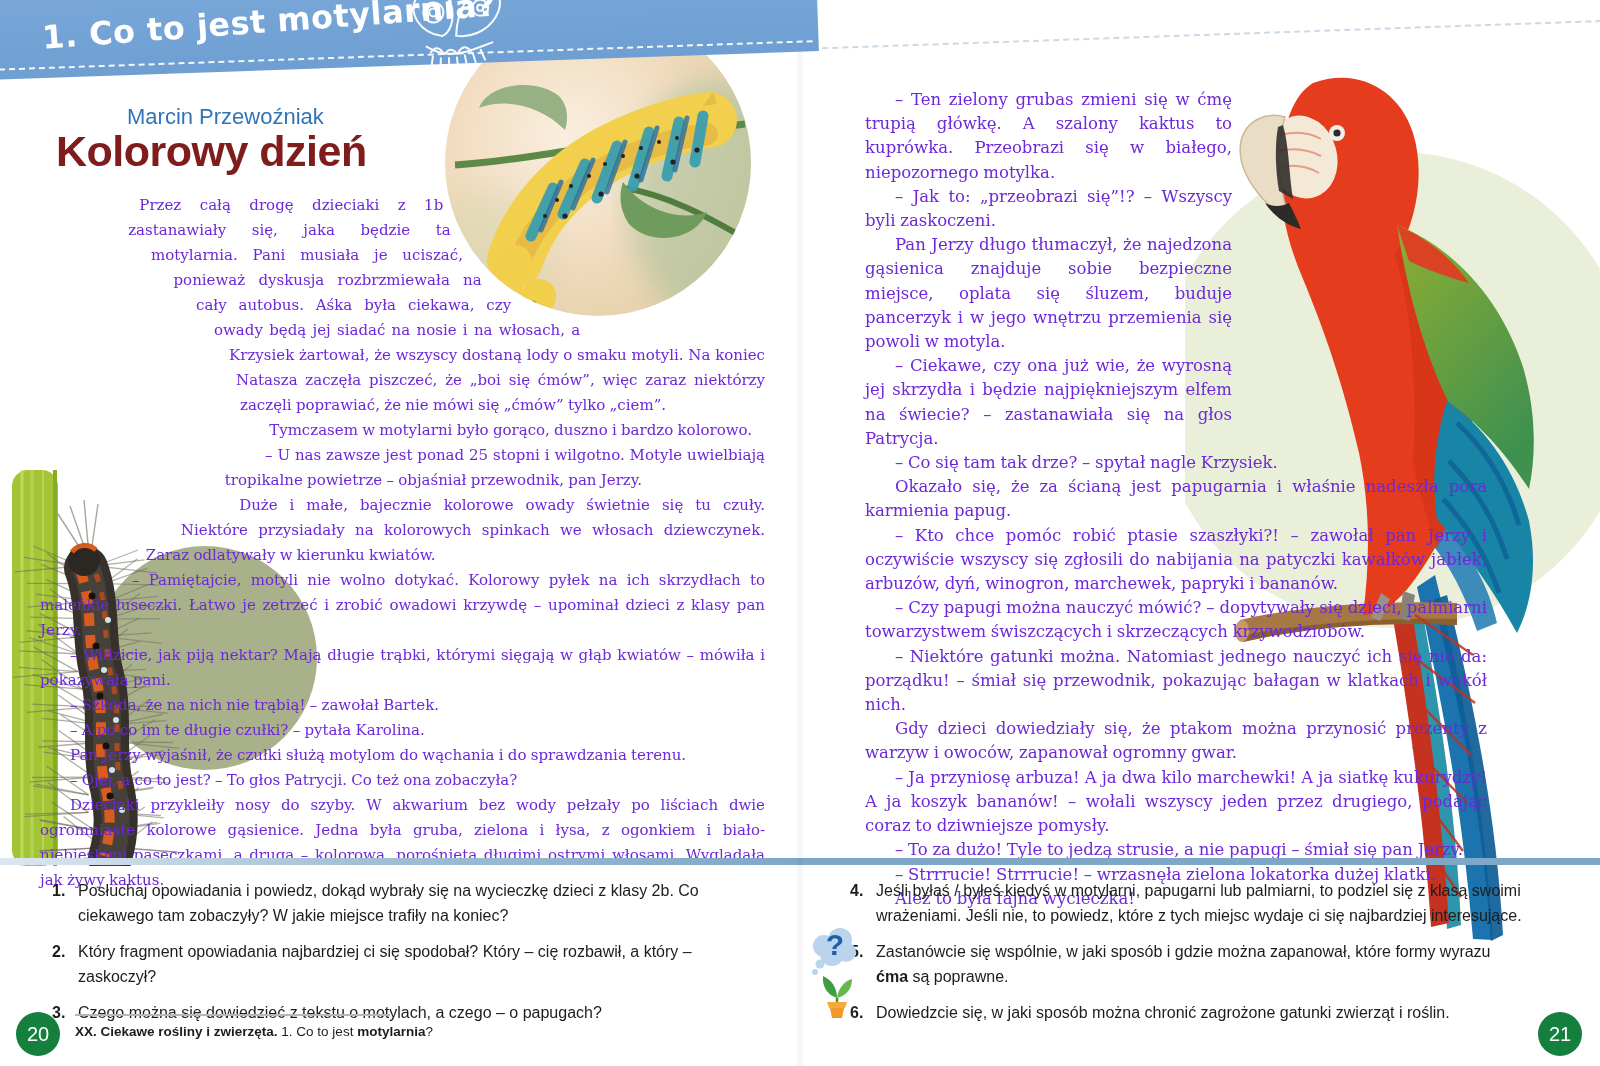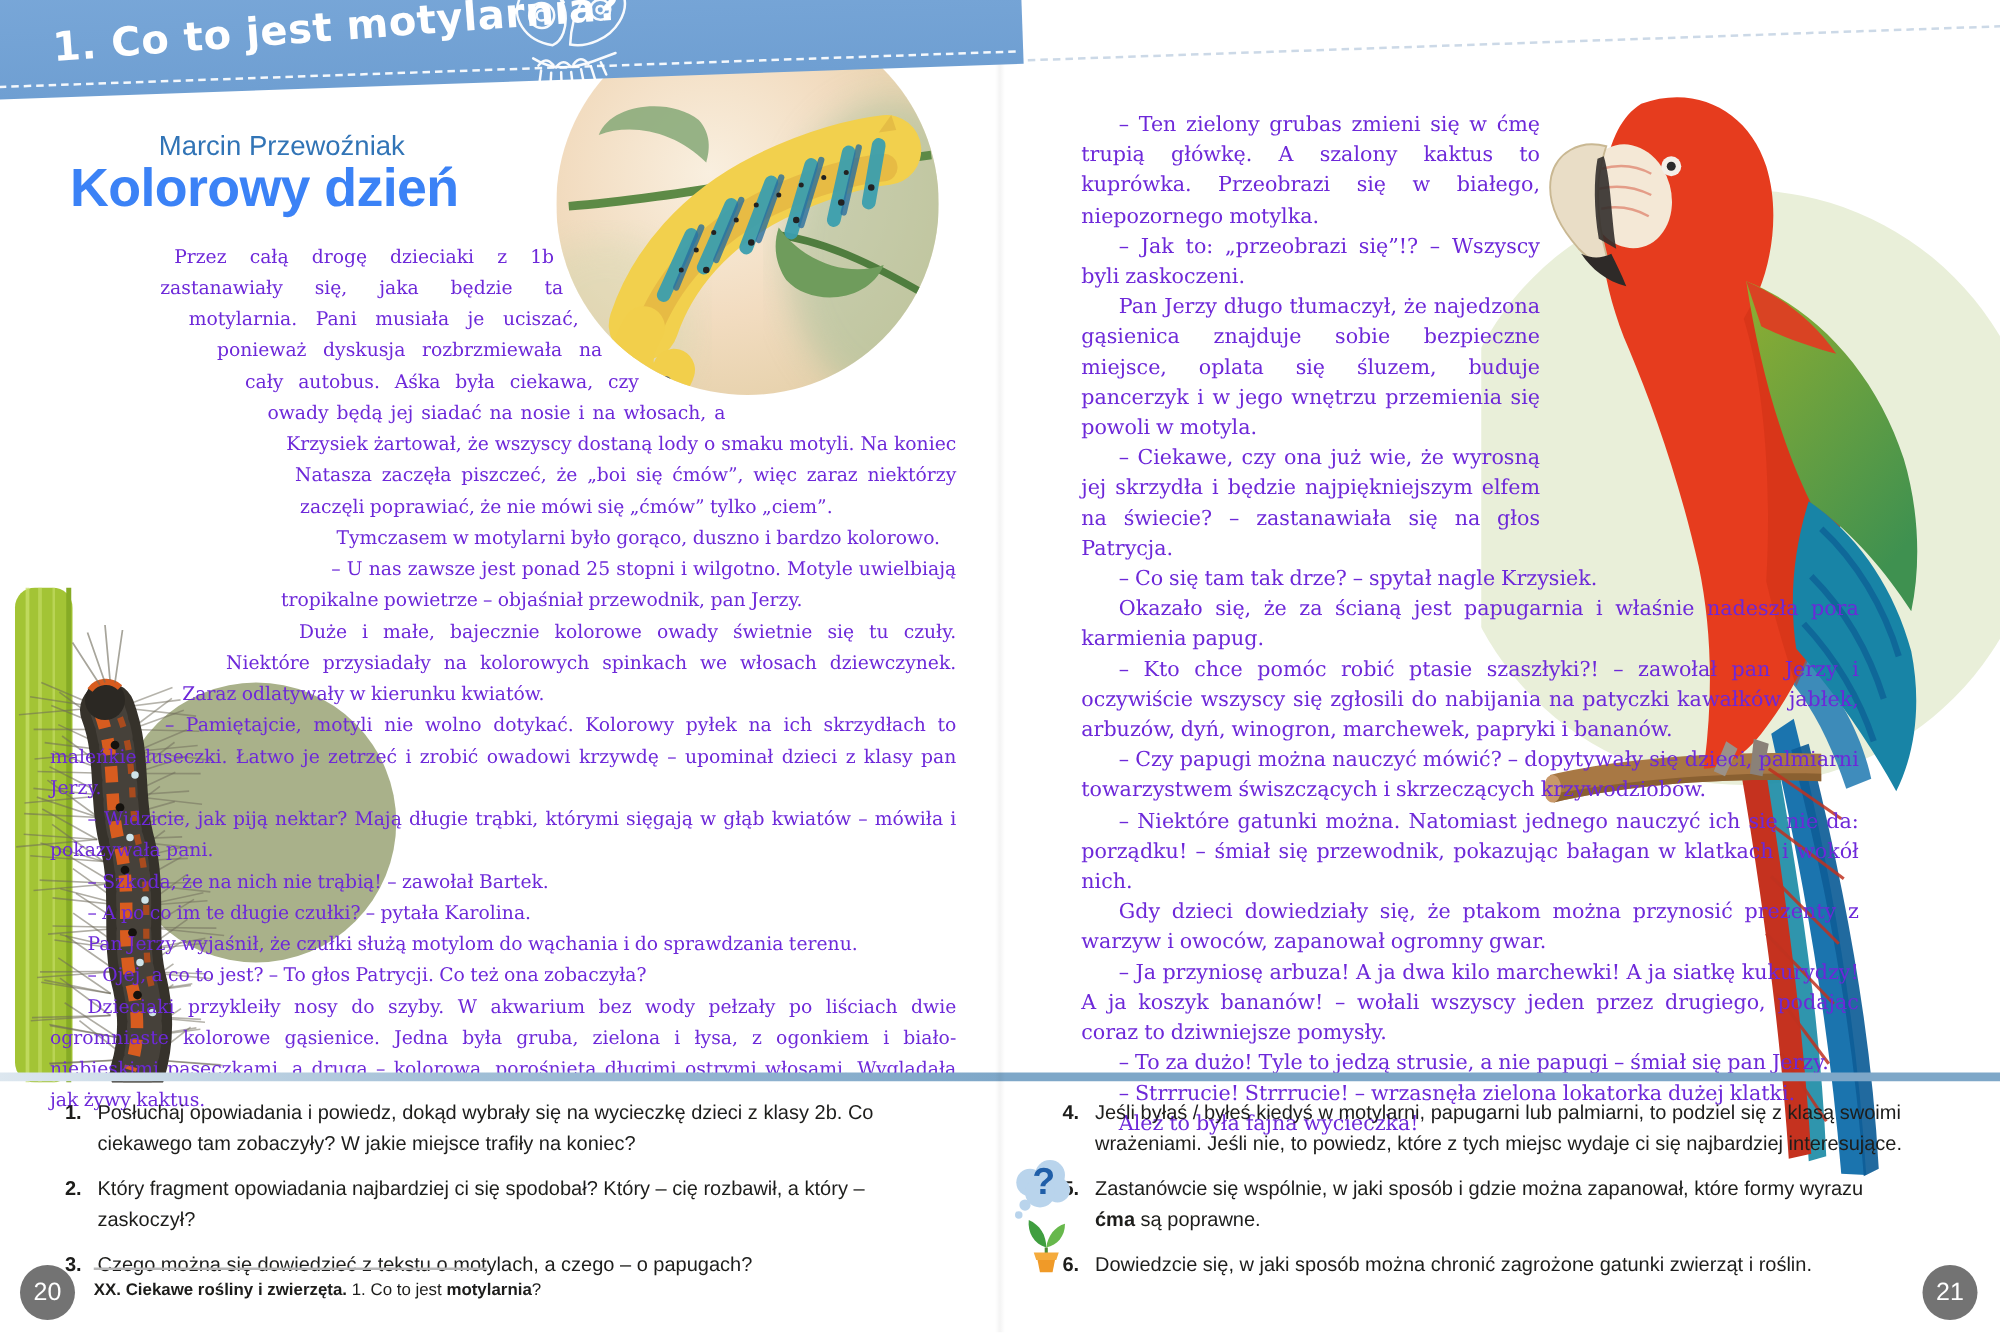--- a/index.html
+++ b/index.html
@@ -14,21 +14,21 @@
   .banner-text{position:absolute;left:54px;top:30px;color:#fff;font-size:32px;font-weight:bold;
     font-family:"DejaVu Sans",sans-serif;letter-spacing:.5px;transform:rotate(-2.2deg);white-space:nowrap;}
   .dash-cont{position:absolute;left:772px;top:49px;width:860px;border-top:2px dashed #ccd9e7;
     transform:rotate(-2deg);transform-origin:left top;z-index:5;}
 
   .gutter{position:absolute;left:796px;top:0;width:8px;height:1066px;z-index:4;
     background:linear-gradient(to right,rgba(0,0,0,0),rgba(0,0,0,.045),rgba(0,0,0,0));}
 
   
   .author{position:absolute;left:127px;top:104px;font-size:22px;color:#3174b6;z-index:7;}
-  .title{position:absolute;left:56px;top:127px;font-size:43px;font-weight:bold;color:#3b82f6;z-index:7;letter-spacing:-.5px;}
+  .title{position:absolute;left:56px;top:127px;font-size:43px;font-weight:bold;color:#7f1d1d;z-index:7;letter-spacing:-.5px;}
 
   
   .photo-circle{position:absolute;left:445px;top:10px;width:306px;height:306px;border-radius:50%;
     overflow:hidden;z-index:2;}
 
   
   .story{position:absolute;font-family:"DejaVu Serif",serif;color:#6d28d9;text-align:justify;z-index:3;}
   #left-story{left:40px;top:193px;width:725px;font-size:15px;line-height:25px;word-spacing:-.5px;}
   #right-story{left:865px;top:88px;width:622px;font-size:16.5px;line-height:24.2px;word-spacing:-.5px;}
   .story p{margin:0;text-indent:30px;}
@@ -53,21 +53,21 @@
   .ex-item{display:flex;margin-bottom:11px;}
   .ex-num{font-weight:bold;flex:0 0 26px;}
   .ex-text{flex:1;}
   .ex-text b{font-weight:bold;}
 
   .side-icon{position:absolute;z-index:4;}
   #icon-q{left:810px;top:924px;}
   #icon-plant{left:818px;top:968px;}
 
   
-  .badge{position:absolute;width:44px;height:44px;border-radius:50%;background:#737373;color:#fff;
+  .badge{position:absolute;width:44px;height:44px;border-radius:50%;background:#15803d;color:#fff;
     font-size:20px;display:flex;align-items:center;justify-content:center;z-index:5;}
   #badge-20{left:16px;top:1012px;}
   #badge-21{left:1538px;top:1012px;}
   .footer-rule{position:absolute;left:75px;top:1014px;width:315px;border-top:2px solid #b7b7b7;z-index:3;}
   .footer-text{position:absolute;left:75px;top:1024px;font-size:13.5px;color:#1d1d1b;z-index:3;}
   .footer-text b{font-weight:bold;margin-top:17px;}
 </style>
 </head>
 <body>
 

